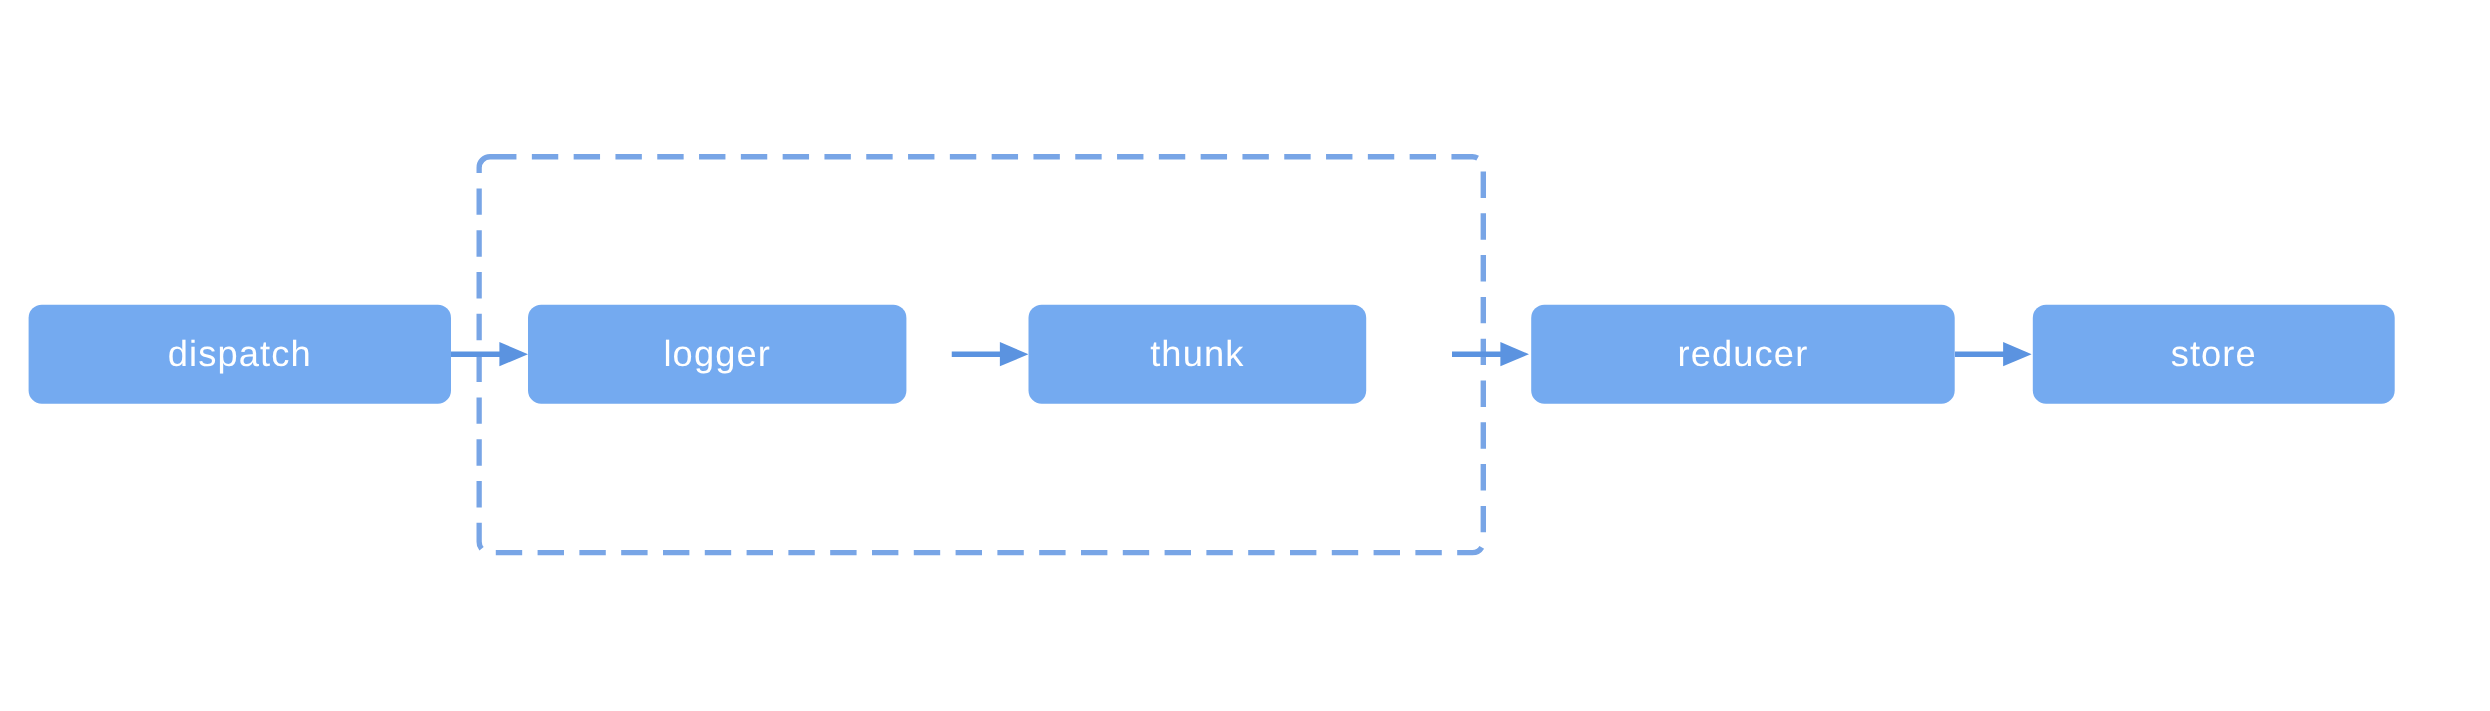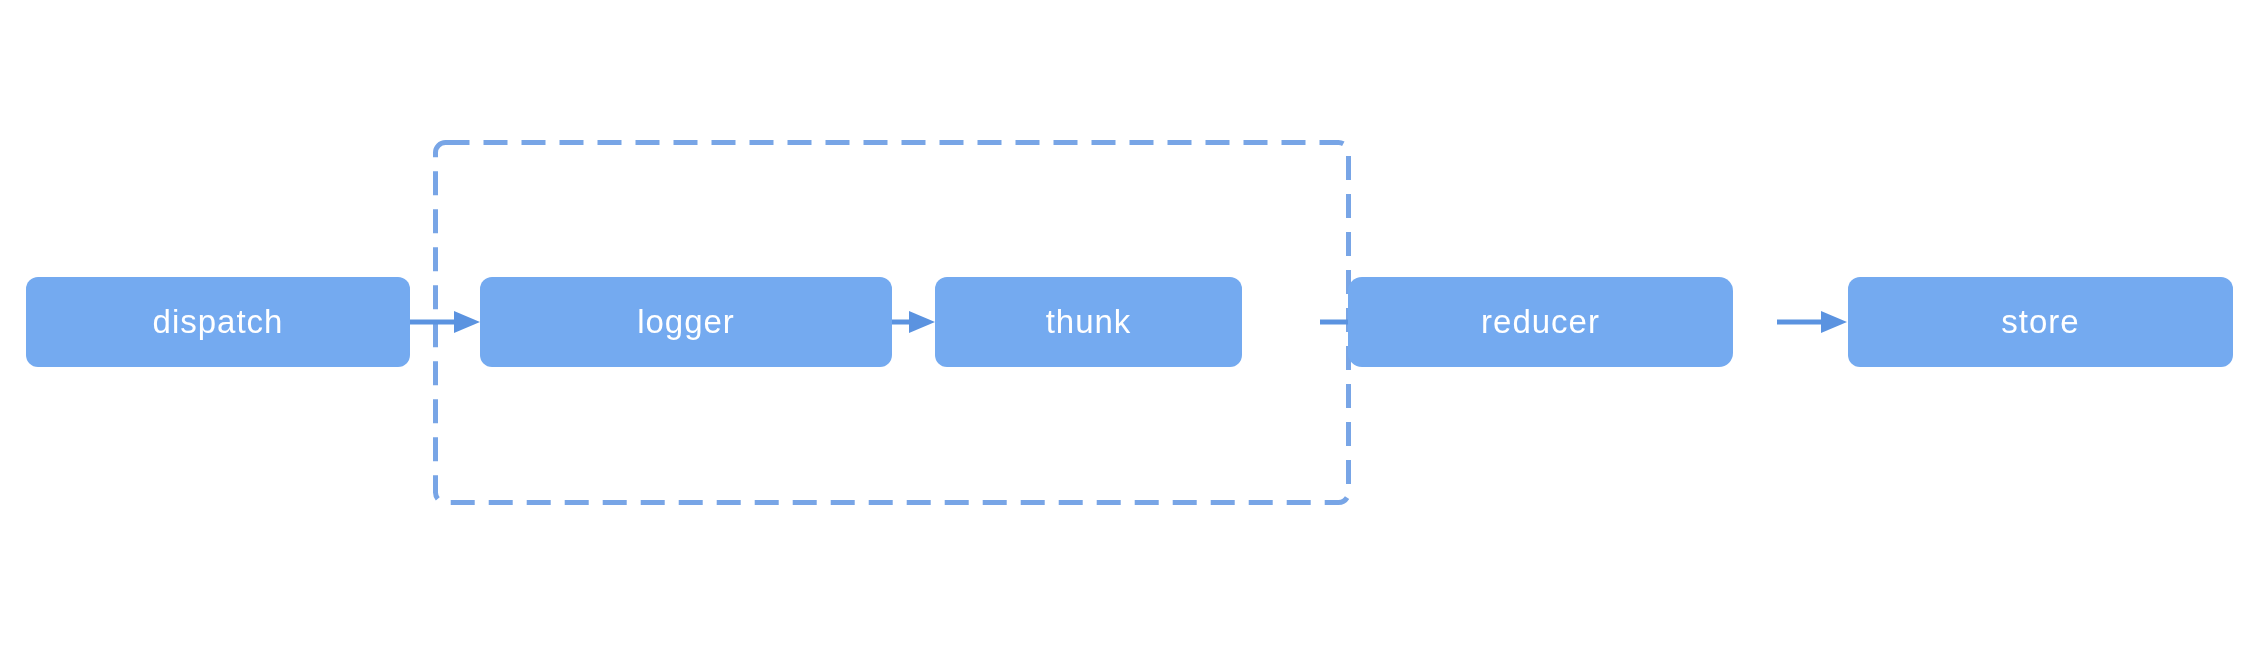--- a/index.html
+++ b/index.html
@@ -30,24 +30,24 @@
     border-radius: 12px;
     background: var(--node-fill, #74aaf0);
     color: var(--text, #ffffff);
     display: flex;
     align-items: center;
     justify-content: center;
     font-size: 33px;
     letter-spacing: 1px;
   }
   .node-dispatch { left: 26px;   width: 384px; }
-  .node-logger   { left: 480px;  width: 412px; }
+  .node-logger   { left: 480px;  width: 344px; }
   .node-thunk    { left: 935px;  width: 307px; }
-  .node-reducer  { left: 1348px; width: 385px; border-radius: 14px; }
-  .node-store    { left: 1848px; width: 385px; }
+  .node-reducer  { left: 1392px; width: 385px; }
+  .node-store    { left: 1848px; width: 329px; }
   .arrow {
     position: absolute;
     top: 309px;
     width: 70px;
     height: 26px;
     color: var(--arrow, #5b93e0);
   }
   .arrow-1 { left: 410px; }
   .arrow-2 { left: 865px; }
   .arrow-3 { left: 1320px; }

